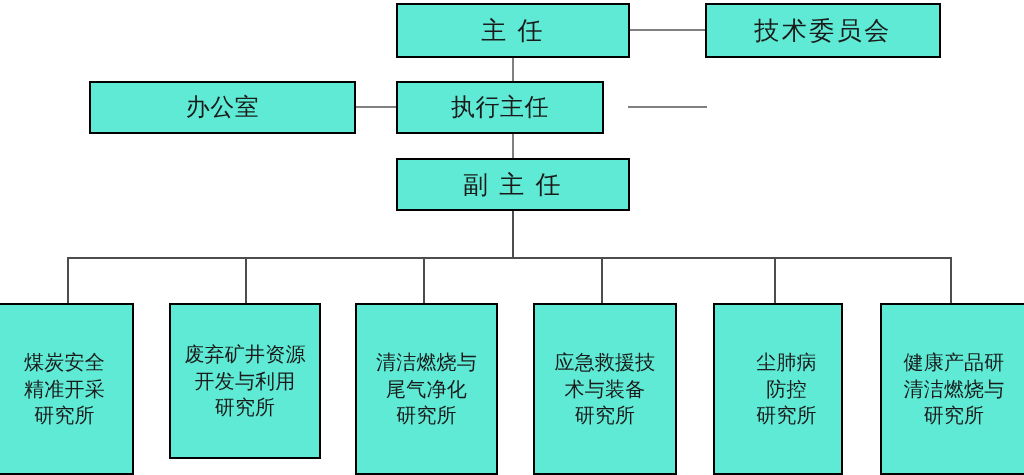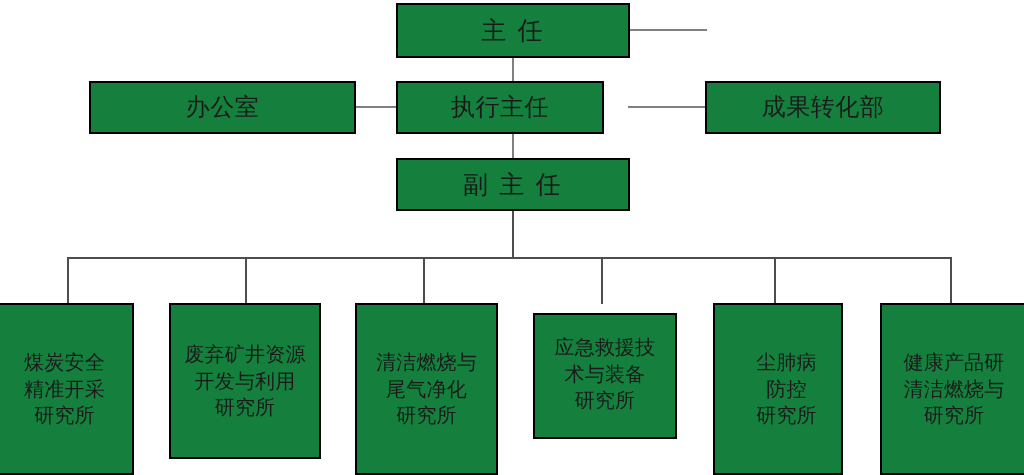--- a/index.html
+++ b/index.html
@@ -14,21 +14,21 @@
     position: relative;
     width: 1024px;
     height: 475px;
     background: #ffffff;
     overflow: hidden;
   }
   .node {
     position: absolute;
     box-sizing: border-box;
     border: 2px solid #000000;
-    background: #15803d;
+    background: #5eead4;
     display: flex;
     align-items: center;
     justify-content: center;
     z-index: 2;
   }
   .node .label {
     text-align: center;
     color: #1a1a1a;
     line-height: 1.32;
     white-space: pre-line;
@@ -57,37 +57,37 @@
 <body>
 
 <div id="chart-root">
 
   <div class="connector h" style="left:628px; top:29px; width:79px;"></div>
 
   <div class="node rank-1" style="left:396px; top:3px; width:234px; height:55px;">
     <span class="label">主     任</span>
   </div>
 
+  <div class="node rank-1" style="left:705px; top:3px; width:236px; height:55px;">
+    <span class="label">技术委员会</span>
+  </div>
 
   <div class="connector v" style="left:512px; top:57px; height:25px;"></div>
 
   <div class="connector h" style="left:324px; top:106px; width:74px;"></div>
   <div class="connector h" style="left:628px; top:106px; width:79px;"></div>
 
   <div class="node rank-2" style="left:89px; top:81px; width:267px; height:53px;">
     <span class="label">办公室</span>
   </div>
 
   <div class="node rank-2" style="left:396px; top:81px; width:208px; height:53px;justify-content:center;">
     <span class="label">执行主任</span>
   </div>
 
-  <div class="node rank-2" style="left:705px; top:81px; width:236px; height:53px;">
-    <span class="label">成果转化部</span>
-  </div>
 
   <div class="connector v" style="left:512px; top:133px; height:26px;"></div>
 
   <div class="node rank-3" style="left:396px; top:158px; width:234px; height:53px;">
     <span class="label">副  主  任</span>
   </div>
 
   <div class="bus v" style="left:512px; top:210px; height:49px;"></div>
 
   <div class="bus h" style="left:67px; top:257px; width:885px;"></div>
@@ -110,21 +110,21 @@
 开发与利用
 研究所</span>
   </div>
 
   <div class="node leaf" style="left:355px; top:303px; width:143px; height:172px;justify-content:center;">
     <span class="label">清洁燃烧与
 尾气净化
 研究所</span>
   </div>
 
-  <div class="node leaf" style="left:533px; top:313px; width:144px; height:126px;font-family:Liberation Mono, monospace;">
+  <div class="node leaf" style="left:533px; top:303px; width:144px; height:172px;">
     <span class="label">应急救援技
 术与装备
 研究所</span>
   </div>
 
   <div class="node leaf" style="left:713px; top:303px; width:130px; height:172px;padding-left:17px;">
     <span class="label">尘肺病
 防控
 研究所</span>
   </div>

